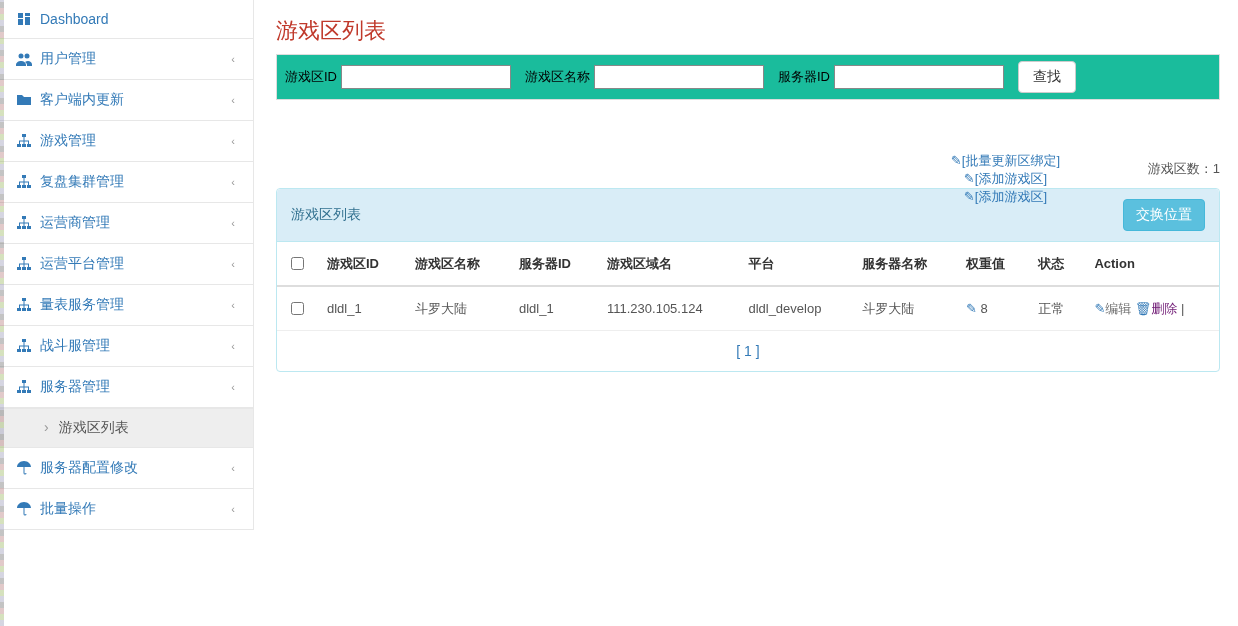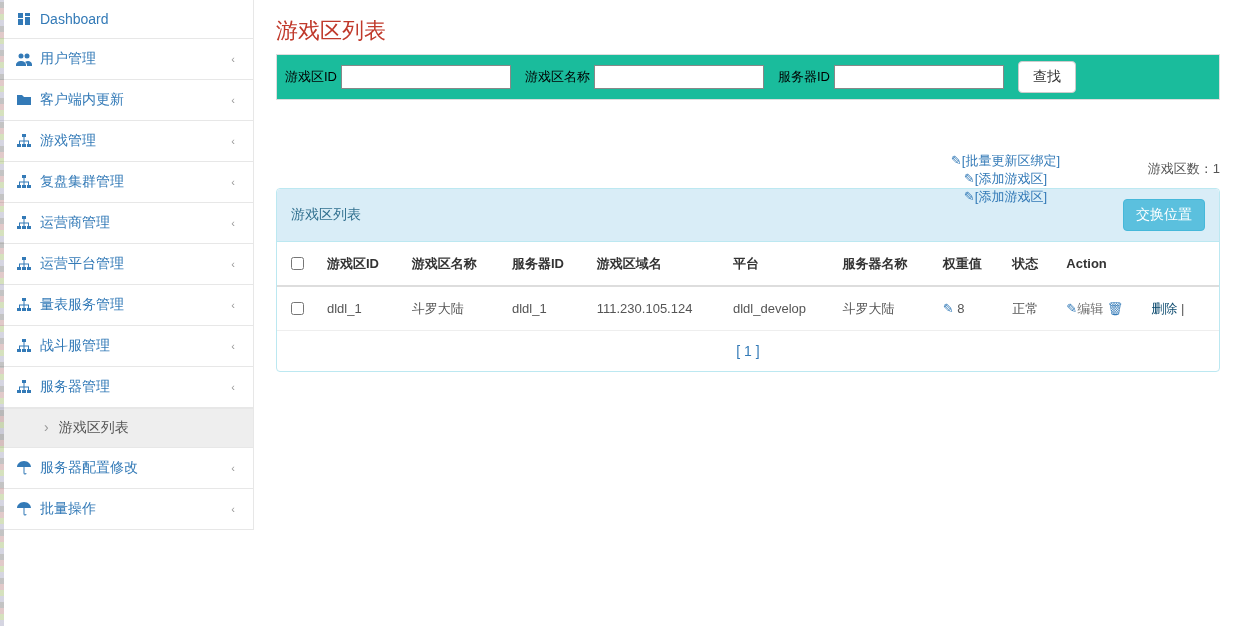--- a/index.html
+++ b/index.html
@@ -109,21 +109,21 @@
   }
   .panel-body { padding: 0; }
   table { width: 100%; border-collapse: collapse; }
   thead th {
     text-align: left; font-weight: 700; padding: 12px 10px;
     border-bottom: 2px solid #ddd; font-size: 13px; color: #333;
   }
   tbody td { padding: 12px 10px; border-bottom: 1px solid #eee; font-size: 13px; }
   thead th:first-child, tbody td:first-child { width: 28px; text-align: center; }
   .lnk-edit { color: #737373; text-decoration: none; }
-  .lnk-del { color: #0c4a6e; text-decoration: none; margin-left: 28px; }
+  .lnk-del { color: #701a75; text-decoration: none; }
   .mini-ico { color: #337ab7; }
   .pager { text-align: center; padding: 12px; color: #337ab7; }
 </style>
 </head>
 <body>
 
 <div class="side-strip"></div>
 <div class="container">
 
   <aside class="sidebar">

